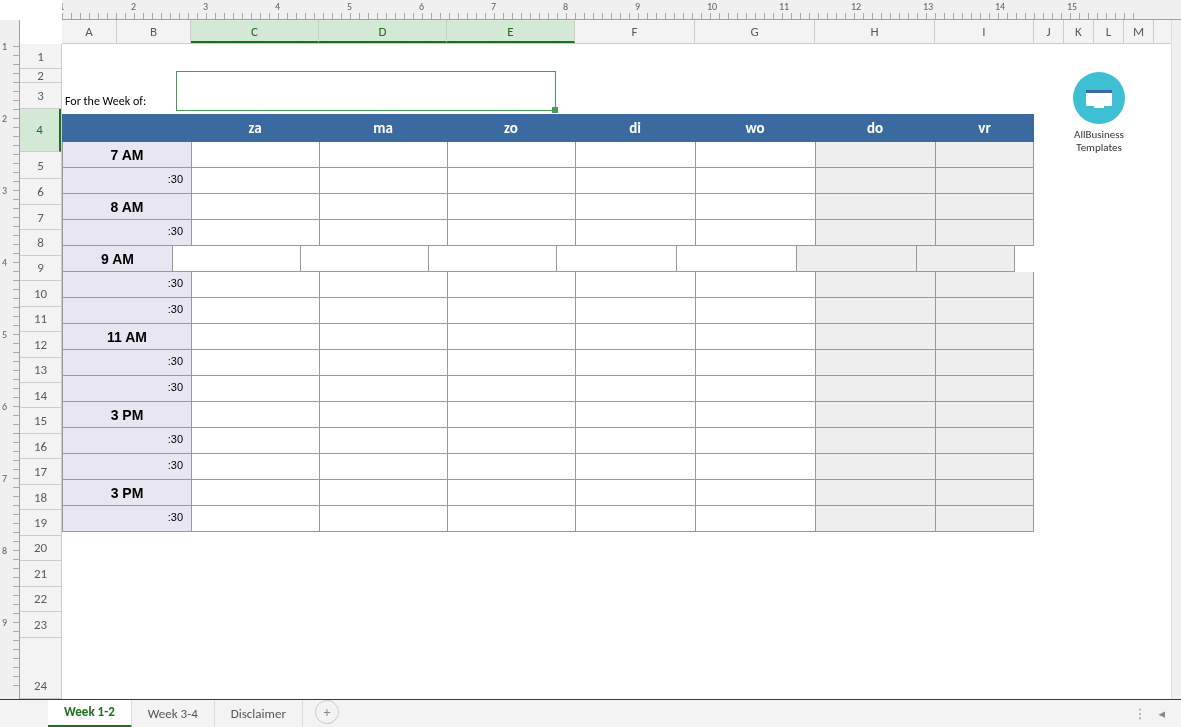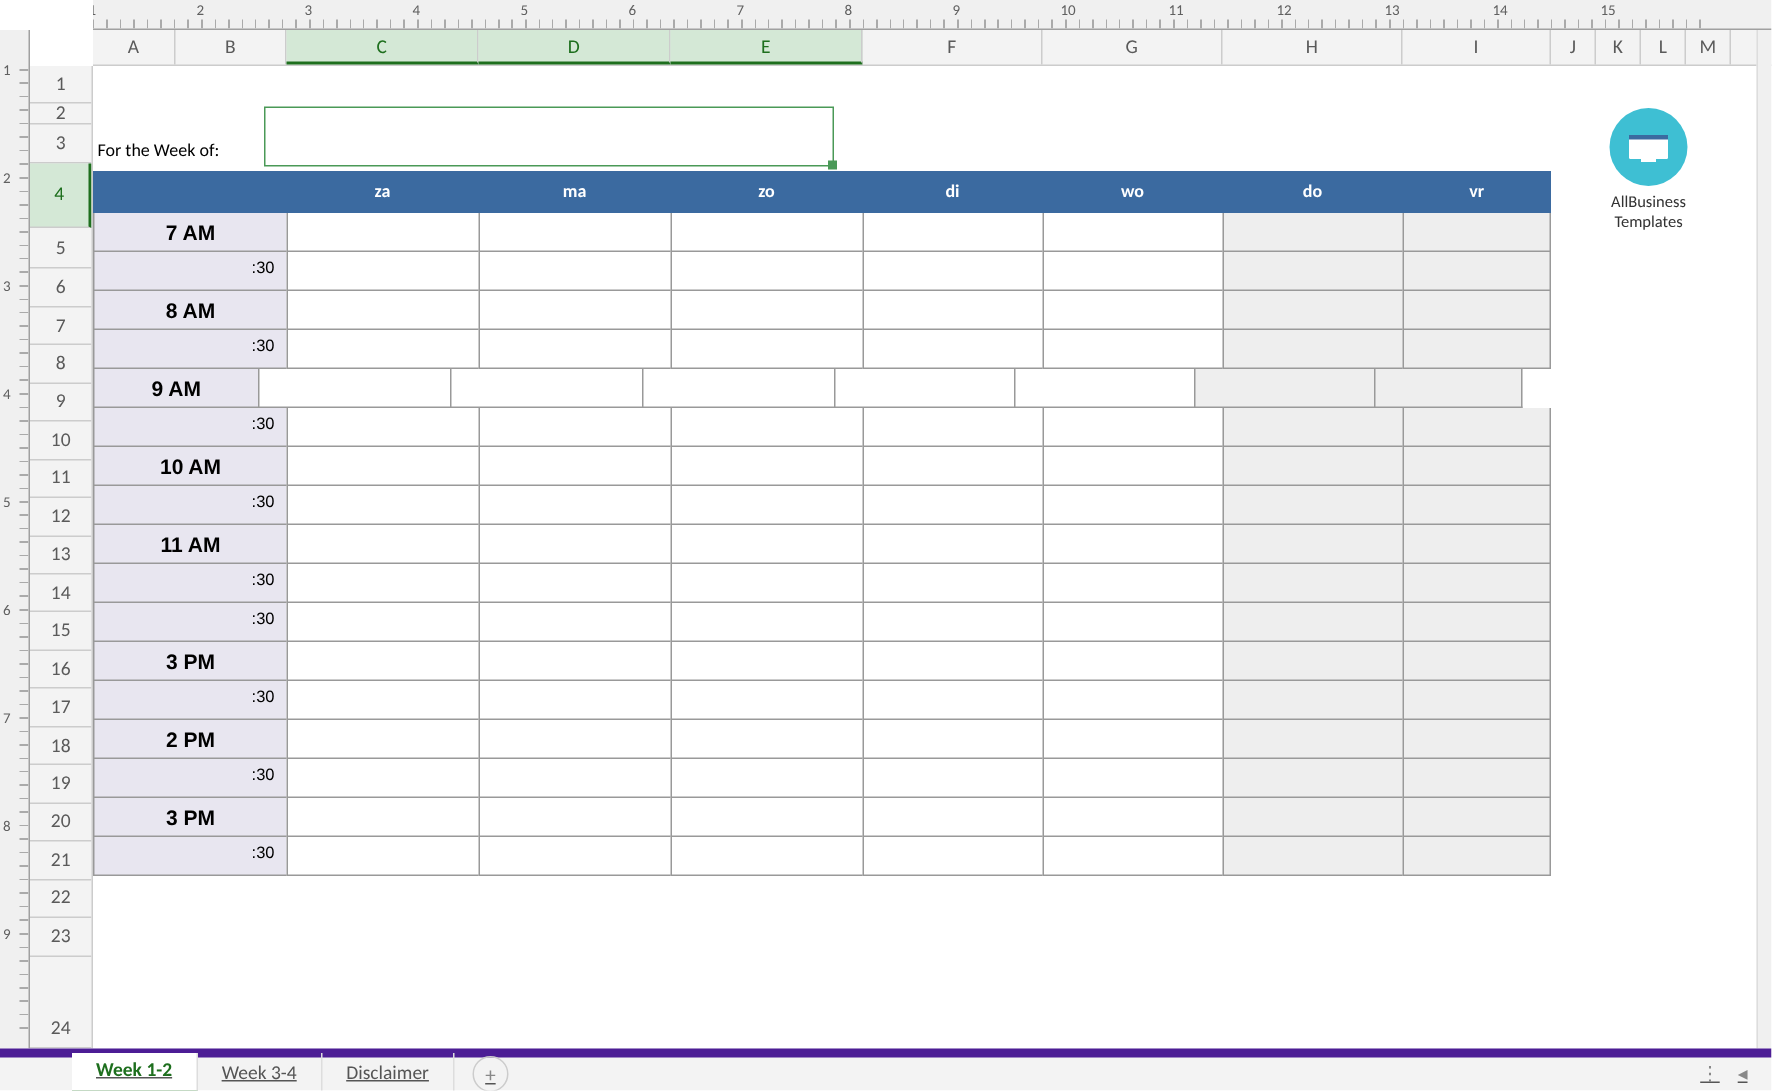--- a/index.html
+++ b/index.html
@@ -177,21 +177,21 @@
     position: absolute;
     right: -3px; bottom: -3px;
     width: 6px; height: 6px;
     background: #4a9957;
   }
   .dayhdr {
     display: flex;
     background: #3b6aa0;
     color: #fff;
     font-weight: bold;
-    font-size: 12px;
+    font-size: 15px;
     height: 28px;
     width: 972px;
   }
   .dayhdr > div {
     text-align: center;
     line-height: 28px;
   }
   .schedule {
     width: 972px;
   }
@@ -211,27 +211,25 @@
   }
   .timecell.hour { font-weight: bold; font-size: 14px; line-height: 26px; }
   .timecell.half { font-size: 11px; line-height: 22px; padding-right: 8px; text-align: right; }
   .daycell { background: #fff; }
   .daycell.alt { background: #eeeeee; }
   
   .tabbar {
     position: absolute;
     left: 0; right: 0; bottom: 0; height: 28px;
     background: #f3f3f3;
-    border-top: 6px solid #4c1d95;
-    display: flex;
-    align-items: center;
+    border-top: 1px solid #4c1d95;
+    display: flex;
     padding-left: 48px;
     font-size: 13px;
     color: #555;
-    text-decoration: underline;
   }
   .tab {
     padding: 0 16px;
     height: 28px;
     line-height: 28px;
     border-right: 1px solid #ddd;
     cursor: pointer;
   }
   .tab.active {
     background: #fff;
@@ -472,30 +470,20 @@
           <div class="timecell half" style="width: 129px;">:30</div>
           <div class="daycell" style="width: 128px;"></div>
           <div class="daycell" style="width: 128px;"></div>
           <div class="daycell" style="width: 128px;"></div>
           <div class="daycell" style="width: 120px;"></div>
           <div class="daycell" style="width: 120px;"></div>
           <div class="daycell alt" style="width: 120px;"></div>
           <div class="daycell alt" style="width: 99px;"></div>
         </div>
         <div class="srow">
-          <div class="timecell hour" style="width: 129px;">10 AM</div>
-          <div class="daycell" style="width: 128px;"></div>
-          <div class="daycell" style="width: 128px;"></div>
-          <div class="daycell" style="width: 128px;"></div>
-          <div class="daycell" style="width: 120px;"></div>
-          <div class="daycell" style="width: 120px;"></div>
-          <div class="daycell alt" style="width: 120px;"></div>
-          <div class="daycell alt" style="width: 99px;"></div>
-        </div>
-        <div class="srow">
           <div class="timecell half" style="width: 129px;">:30</div>
           <div class="daycell" style="width: 128px;"></div>
           <div class="daycell" style="width: 128px;"></div>
           <div class="daycell" style="width: 128px;"></div>
           <div class="daycell" style="width: 120px;"></div>
           <div class="daycell" style="width: 120px;"></div>
           <div class="daycell alt" style="width: 120px;"></div>
           <div class="daycell alt" style="width: 99px;"></div>
         </div>
         <div class="srow">
@@ -533,30 +521,20 @@
           <div class="daycell" style="width: 128px;"></div>
           <div class="daycell" style="width: 128px;"></div>
           <div class="daycell" style="width: 128px;"></div>
           <div class="daycell" style="width: 120px;"></div>
           <div class="daycell" style="width: 120px;"></div>
           <div class="daycell alt" style="width: 120px;"></div>
           <div class="daycell alt" style="width: 99px;"></div>
         </div>
         <div class="srow">
           <div class="timecell half" style="width: 129px;">:30</div>
-          <div class="daycell" style="width: 128px;"></div>
-          <div class="daycell" style="width: 128px;"></div>
-          <div class="daycell" style="width: 128px;"></div>
-          <div class="daycell" style="width: 120px;"></div>
-          <div class="daycell" style="width: 120px;"></div>
-          <div class="daycell alt" style="width: 120px;"></div>
-          <div class="daycell alt" style="width: 99px;"></div>
-        </div>
-        <div class="srow">
-          <div class="timecell hour" style="width: 129px;">2 PM</div>
           <div class="daycell" style="width: 128px;"></div>
           <div class="daycell" style="width: 128px;"></div>
           <div class="daycell" style="width: 128px;"></div>
           <div class="daycell" style="width: 120px;"></div>
           <div class="daycell" style="width: 120px;"></div>
           <div class="daycell alt" style="width: 120px;"></div>
           <div class="daycell alt" style="width: 99px;"></div>
         </div>
         <div class="srow">
           <div class="timecell half" style="width: 129px;">:30</div>

